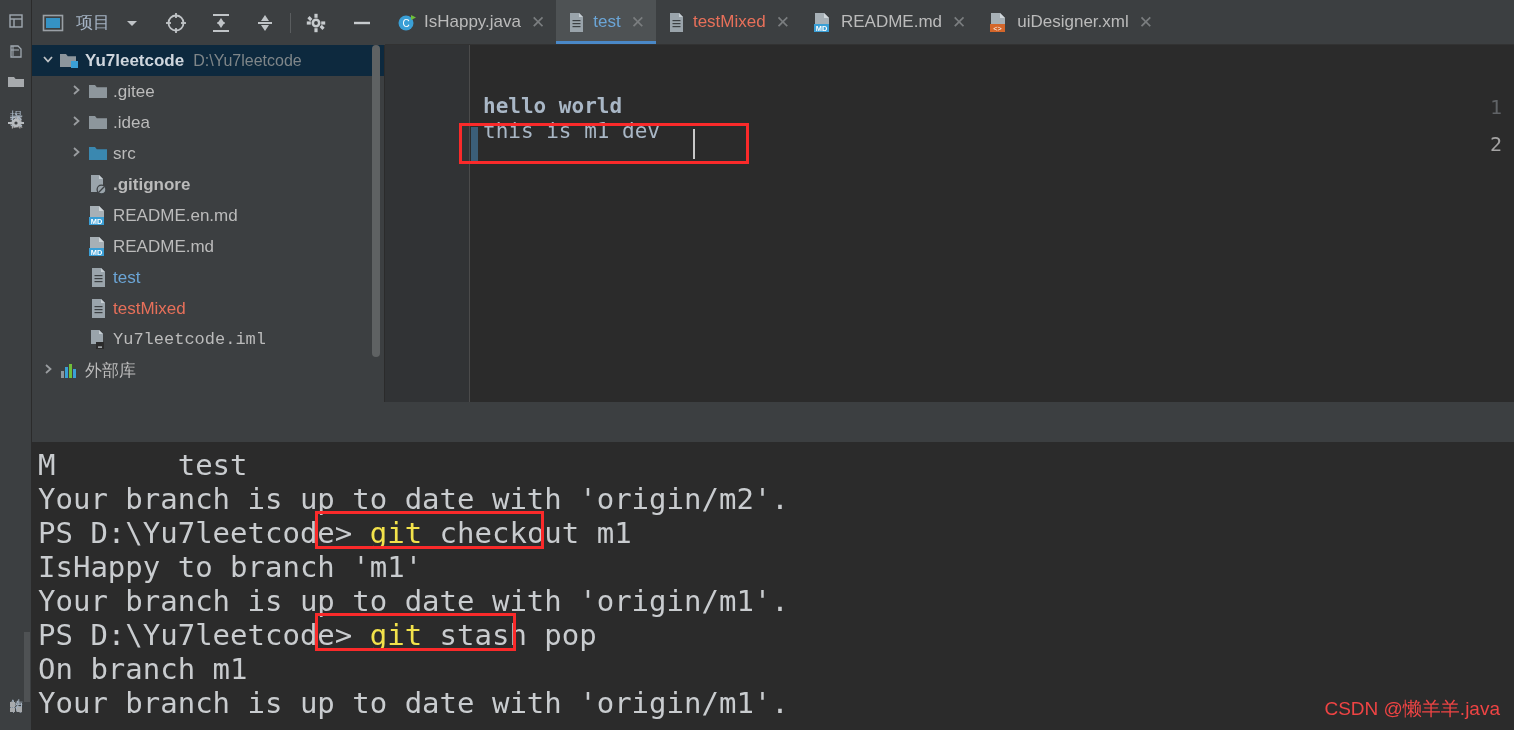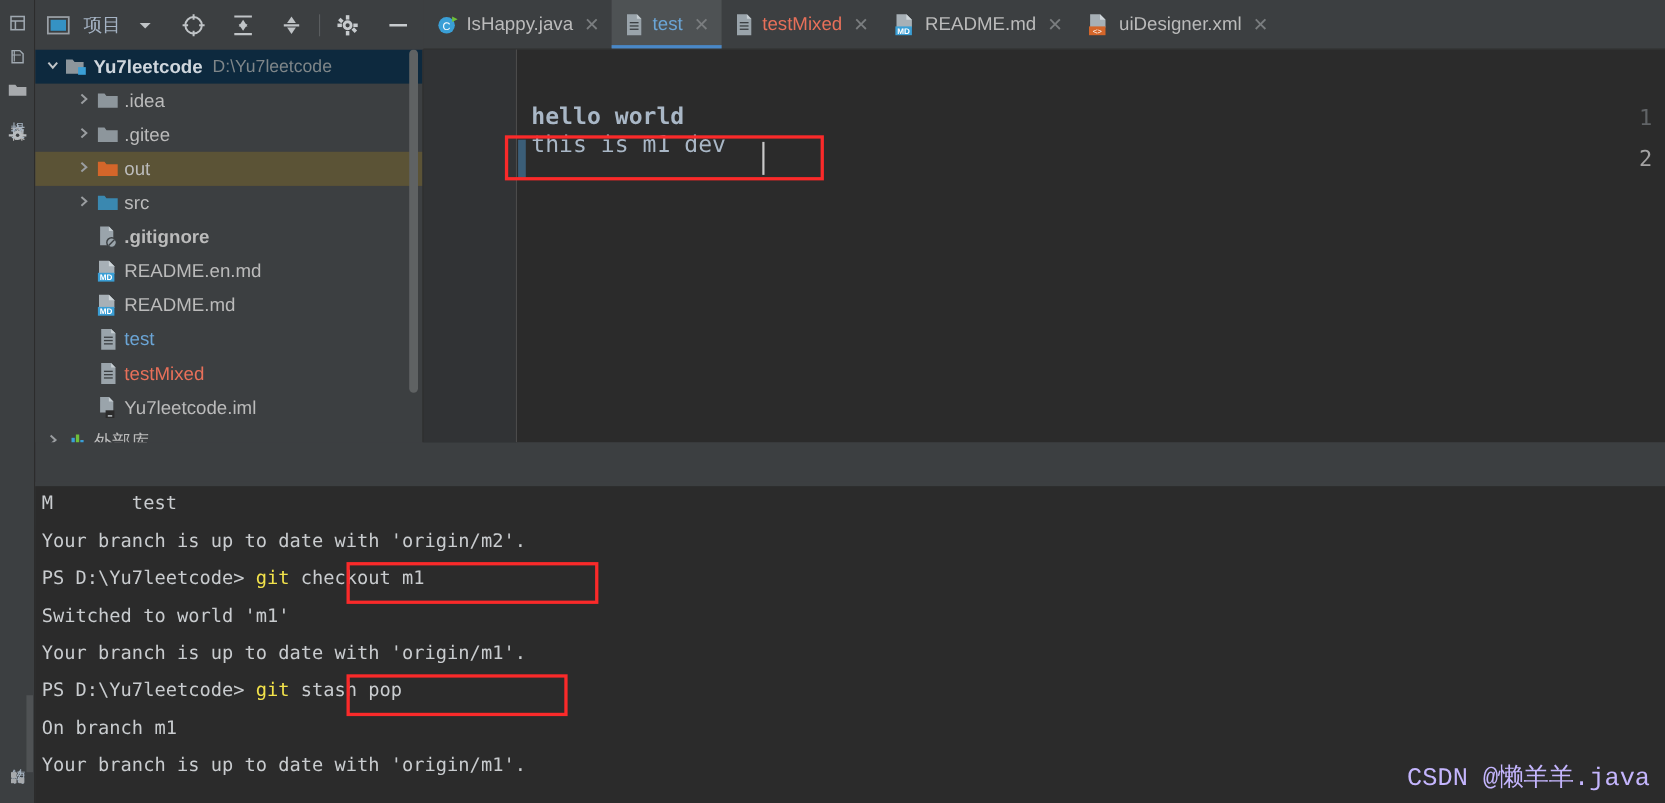--- a/index.html
+++ b/index.html
@@ -184,32 +184,32 @@
   .term-chev { padding: 0 10px; }
 
   .term-body {
     position: absolute; left: 32px; top: 442px;
     width: 1482px; height: 288px;
     background: #2b2b2b;
   }
   .term-line {
     position: absolute; left: 6px;
     font-family: "DejaVu Sans Mono", monospace;
-    font-size: 17px; color: #c9cccf;
+    font-size: 29px; color: #c9cccf;
     white-space: pre;
   }
   .kw-yellow { color: #f2e24b; }
   .term-scroll {
     position: absolute; left: -8px; top: 190px;
     width: 6px; height: 70px; background: #4f5254;
   }
   .watermark {
     position: absolute; right: 14px; bottom: 8px;
-    font-size: 23px; color: #c4b5fd;
-    font-family: Liberation Mono, monospace;
+    font-size: 19px; color: #ef4444;
+    font-family: Liberation Sans, sans-serif;
   }
 </style>
 </head>
 <body>
 
 <div id="app">
 
   <div class="rail">
     <div class="rail-top">
       <div class="rail-btn">
@@ -387,43 +387,32 @@
         </div>
         <div class="row" style="padding-left: 34px;">
           <span class="arrow"><svg width="14" height="14" viewBox="0 0 14 14">
               <path d="M5 3 L9.5 7 L5 11" fill="none" stroke="#9a9da0" stroke-width="1.8"></path>
             </svg></span>
           <span class="row-icon">
             <svg width="22" height="19" viewBox="0 0 22 19">
               <path d="M2 3h6l1.8 2.3H20V16H2z" fill="#8d969c"></path>
             </svg>
           </span>
-          <span class="row-label">.idea</span>
+          <span class="row-label">.gitee</span>
         </div>
         <div class="row" style="padding-left: 34px;">
           <span class="arrow"><svg width="14" height="14" viewBox="0 0 14 14">
               <path d="M5 3 L9.5 7 L5 11" fill="none" stroke="#9a9da0" stroke-width="1.8"></path>
             </svg></span>
           <span class="row-icon">
             <svg width="22" height="19" viewBox="0 0 22 19">
               <path d="M2 3h6l1.8 2.3H20V16H2z" fill="#8d969c"></path>
             </svg>
           </span>
-          <span class="row-label">.gitee</span>
-        </div>
-        <div class="row highlight" style="padding-left: 34px;">
-          <span class="arrow"><svg width="14" height="14" viewBox="0 0 14 14">
-              <path d="M5 3 L9.5 7 L5 11" fill="none" stroke="#9a9da0" stroke-width="1.8"></path>
-            </svg></span>
-          <span class="row-icon">
-            <svg width="22" height="19" viewBox="0 0 22 19">
-              <path d="M2 3h6l1.8 2.3H20V16H2z" fill="#d4662a"></path>
-            </svg>
-          </span>
-          <span class="row-label">out</span>
+          <span class="row-label">.idea</span>
         </div>
         <div class="row" style="padding-left: 34px;">
           <span class="arrow"><svg width="14" height="14" viewBox="0 0 14 14">
               <path d="M5 3 L9.5 7 L5 11" fill="none" stroke="#9a9da0" stroke-width="1.8"></path>
             </svg></span>
           <span class="row-icon">
             <svg width="22" height="19" viewBox="0 0 22 19">
               <path d="M2 3h6l1.8 2.3H20V16H2z" fill="#3a88b0"></path>
             </svg>
           </span>
@@ -484,21 +473,21 @@
             <svg width="19" height="21" viewBox="0 0 19 21">
               <path d="M3 1h9l4 4v15H3z" fill="#9aa4ab"></path>
               <path d="M12 1l4 4h-4z" fill="#c6ced3"></path>
               <rect x="5.5" y="8" width="8" height="1.2" fill="#3c4043"></rect>
               <rect x="5.5" y="11" width="8" height="1.2" fill="#3c4043"></rect>
               <rect x="5.5" y="14" width="8" height="1.2" fill="#3c4043"></rect>
             </svg>
           </span>
           <span class="row-label red">testMixed</span>
         </div>
-        <div class="row" style="padding-left: 34px;">
+        <div class="row" style="padding-left: 34px; font-family: Liberation Mono, monospace;">
           <span class="arrow"></span>
           <span class="row-icon">
             <svg width="20" height="21" viewBox="0 0 20 21">
               <path d="M3 1h8l4 4v10H3z" fill="#9aa4ab"></path>
               <path d="M11 1l4 4h-4z" fill="#c6ced3"></path>
               <rect x="8" y="13" width="8" height="7" fill="#2b2b2b"></rect>
               <rect x="10" y="17.5" width="4" height="1.2" fill="#cfd6da"></rect>
             </svg>
           </span>
           <span class="row-label">Yu7leetcode.iml</span>
@@ -547,21 +536,21 @@
 
   </div>
 
   <div class="term-body">
     <div class="term-scroll"></div>
     <div id="term-lines">
         <div class="term-line" style="top: 6px;"><span>M       test</span></div>
         <div class="term-line" style="top: 40px;"><span>Your branch is up to date with 'origin/m2'.</span></div>
         <div class="term-line" style="top: 74px;"><span>PS D:\Yu7leetcode&gt; </span><span class="kw-yellow">git</span><span> checkout m1</span></div>
         <div class="redbox" style="left: 283px; top: 69px; height: 38px; width: 229px;"></div>
-        <div class="term-line" style="top: 108px;"><span>Switched to world 'm1'</span></div>
+        <div class="term-line" style="top: 108px;"><span>IsHappy to branch 'm1'</span></div>
         <div class="term-line" style="top: 142px;"><span>Your branch is up to date with 'origin/m1'.</span></div>
         <div class="term-line" style="top: 176px;"><span>PS D:\Yu7leetcode&gt; </span><span class="kw-yellow">git</span><span> stash pop</span></div>
         <div class="redbox" style="left: 283px; top: 171px; height: 38px; width: 200.6px;"></div>
         <div class="term-line" style="top: 210px;"><span>On branch m1</span></div>
         <div class="term-line" style="top: 244px;"><span>Your branch is up to date with 'origin/m1'.</span></div>
       </div>
     <span class="watermark">CSDN @懒羊羊.java</span>
   </div>
 
 </div>

